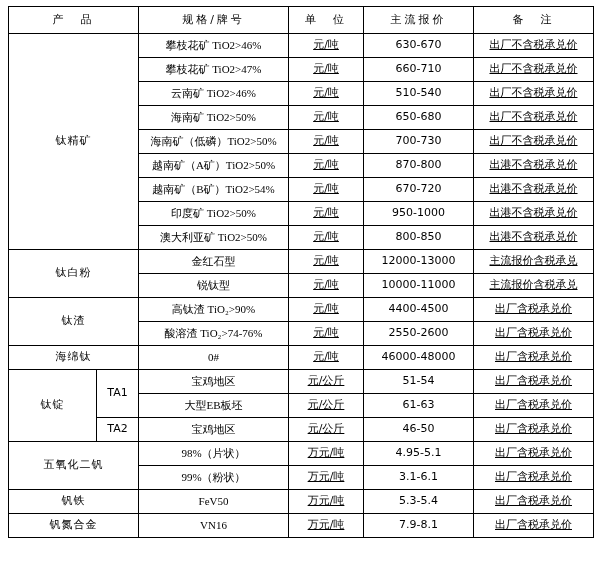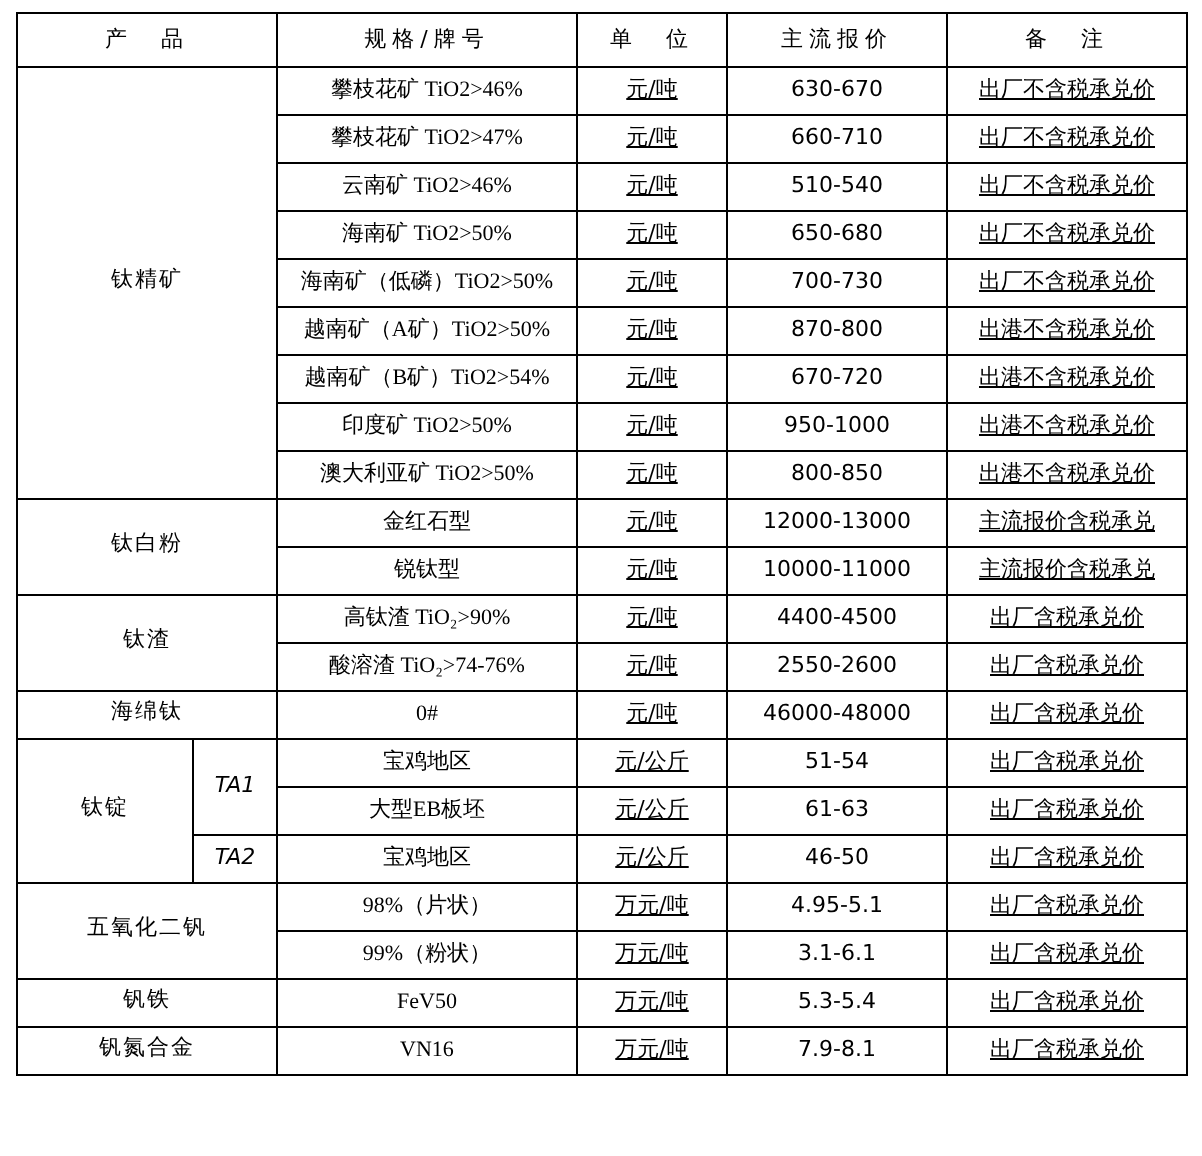--- a/index.html
+++ b/index.html
@@ -56,21 +56,20 @@
   .price {
     font-size: 11px;
     margin-top: 21px;
   }
   .note {
     font-size: 11px;
     text-decoration: underline;
   }
   .sub {
     font-size: 11px;
-    font-style: italic;
   }
 </style>
 </head>
 <body>
 
 <table id="price-table">
   <colgroup>
     <col style="width:88px">
     <col style="width:42px">
     <col style="width:150px">

